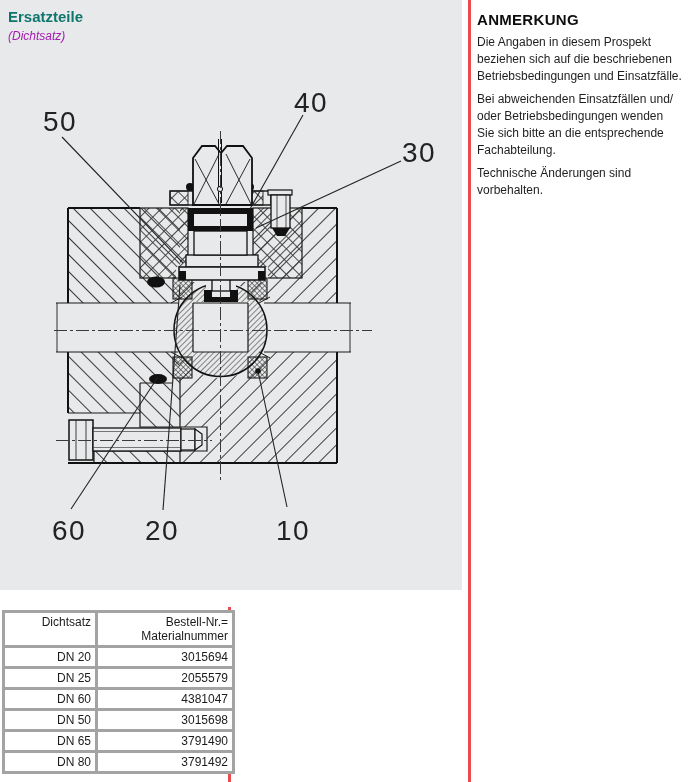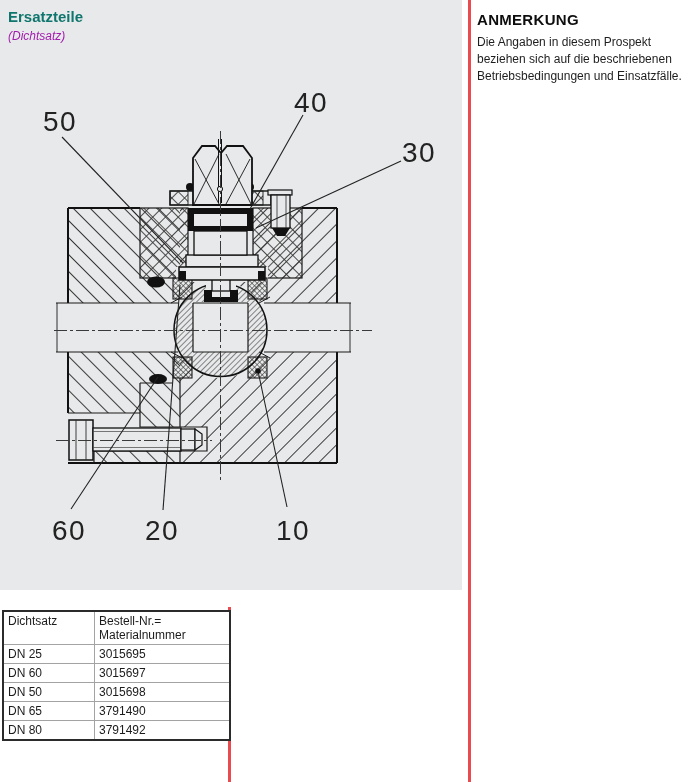--- a/index.html
+++ b/index.html
@@ -13,22 +13,22 @@
   
   .accent-rule{position:absolute;top:0;width:3px;height:782px;}
   .change-bar{position:absolute;width:3px;}
   
   .note{position:absolute;left:477px;top:3px;width:222px;color:#1e1e1e;}
   .note h1{margin:8px 0 6px 0;font-size:15px;font-weight:bold;letter-spacing:.3px;color:#0d0d0d;}
   .note p{margin:0 0 6px 0;font-size:12px;line-height:17px;white-space:pre-line;}
   
   .parts-table{position:absolute;left:2px;top:610px;border-collapse:collapse;
                font-size:12px;line-height:14px;color:#1b1b1b;background:#fff;}
-  .parts-table th,.parts-table td{border:1px solid #a3a3a3;padding:2px 4px 2px 4px;
-               font-weight:normal;text-align:left;vertical-align:top;}
+  .parts-table th,.parts-table td{border:3px solid #a3a3a3;padding:2px 4px 2px 4px;
+               font-weight:normal;text-align:right;vertical-align:top;}
   .parts-table{border:2px solid #2b2b2b;}
   .parts-table th{white-space:pre-line;}
   .col-dn{width:82px;}
   .col-nr{width:126px;margin-top:12px;}
   .parts-table td{height:13px;}
   svg text{font-family:"Liberation Sans",sans-serif;}
 </style>
 </head>
 <body>
 
@@ -168,38 +168,48 @@
 </div>
 
 <div class="accent-rule" style="left:468px;background:#e94b4f;"></div>
 <div class="change-bar" style="left:228px;top:607px;height:175px;background:#e94b4f;"></div>
 
 <div class="note">
   <h1>ANMERKUNG</h1>
   <p>Die Angaben in diesem Prospekt
 beziehen sich auf die beschriebenen
 Betriebsbedingungen und Einsatzfälle.</p>
+  <p>Bei abweichenden Einsatzfällen und/
+oder Betriebsbedingungen wenden
+Sie sich bitte an die entsprechende
+Fachabteilung.</p>
+  <p>Technische Änderungen sind
+vorbehalten.</p>
 </div>
 
 <table class="parts-table">
   <thead>
     <tr>
       <th class="col-dn">Dichtsatz</th>
       <th class="col-nr">Bestell-Nr.=
 Materialnummer</th>
     </tr>
   </thead>
   <tbody>
       <tr>
+        <td class="col-dn">DN 20</td>
+        <td class="col-nr">3015694</td>
+      </tr>
+      <tr>
         <td class="col-dn">DN 25</td>
-        <td class="col-nr">3015695</td>
+        <td class="col-nr">2055579</td>
       </tr>
       <tr>
         <td class="col-dn">DN 60</td>
-        <td class="col-nr">3015697</td>
+        <td class="col-nr">4381047</td>
       </tr>
       <tr>
         <td class="col-dn">DN 50</td>
         <td class="col-nr">3015698</td>
       </tr>
       <tr>
         <td class="col-dn">DN 65</td>
         <td class="col-nr">3791490</td>
       </tr>
       <tr>

